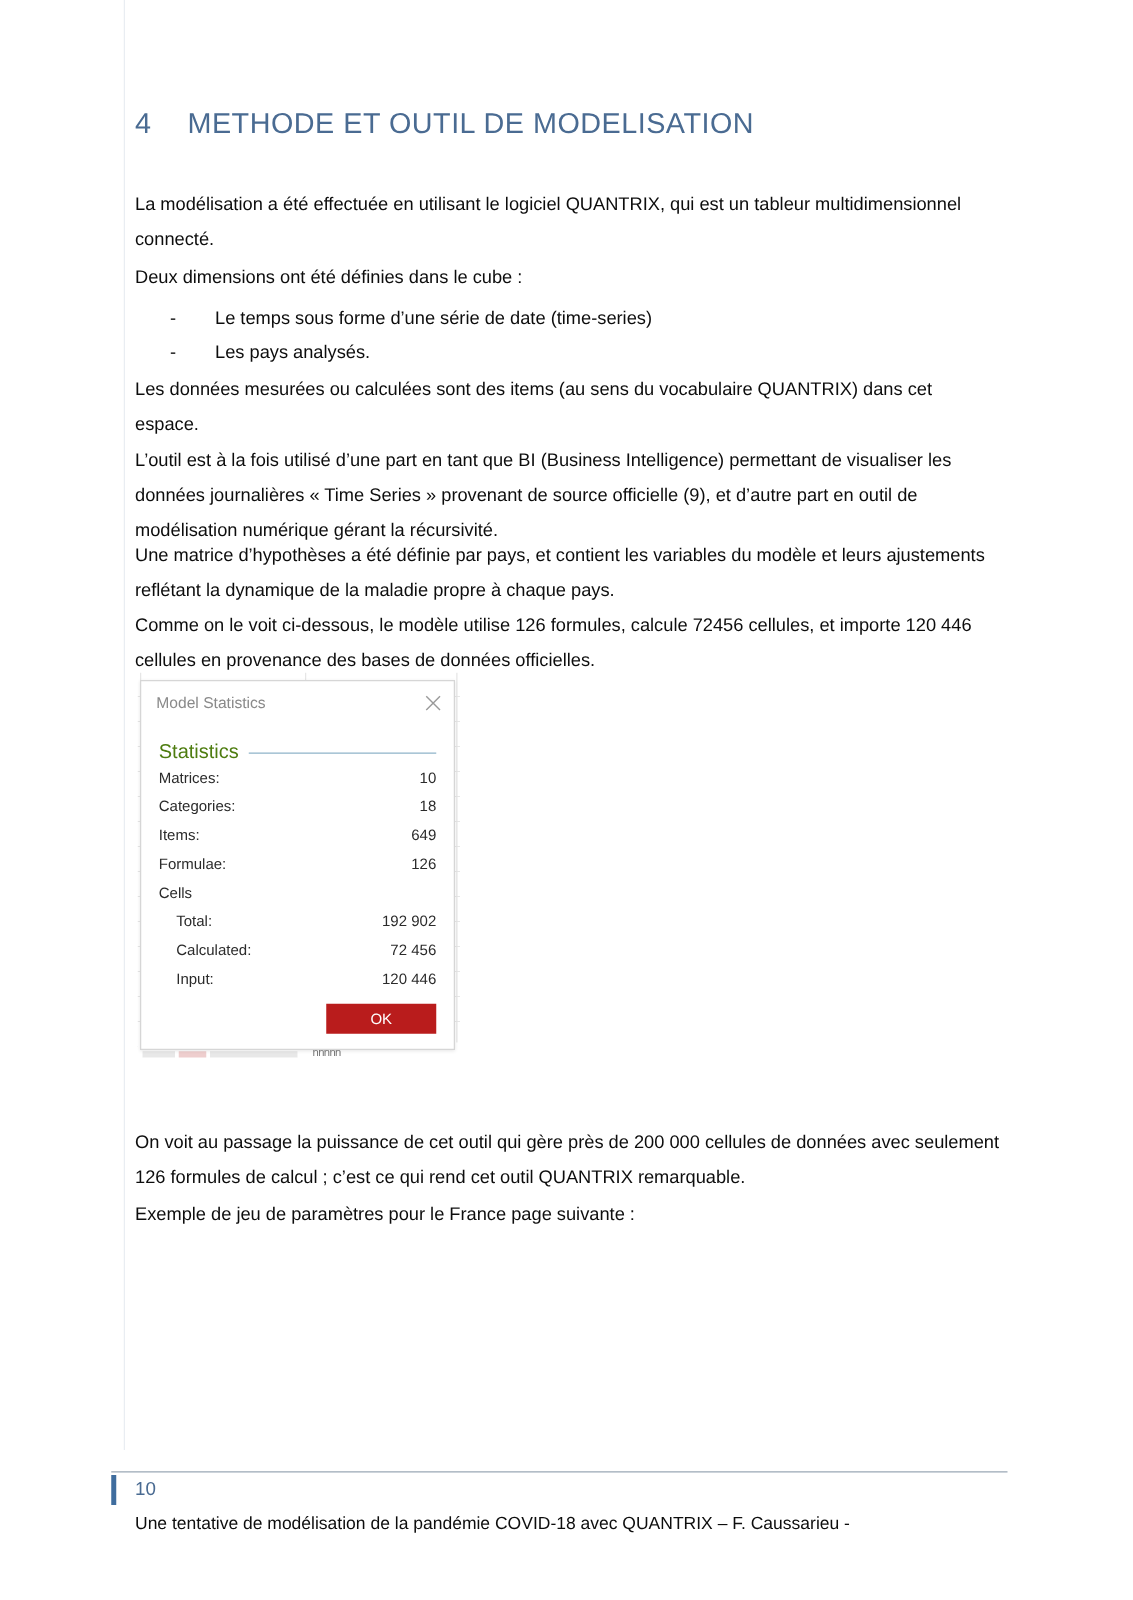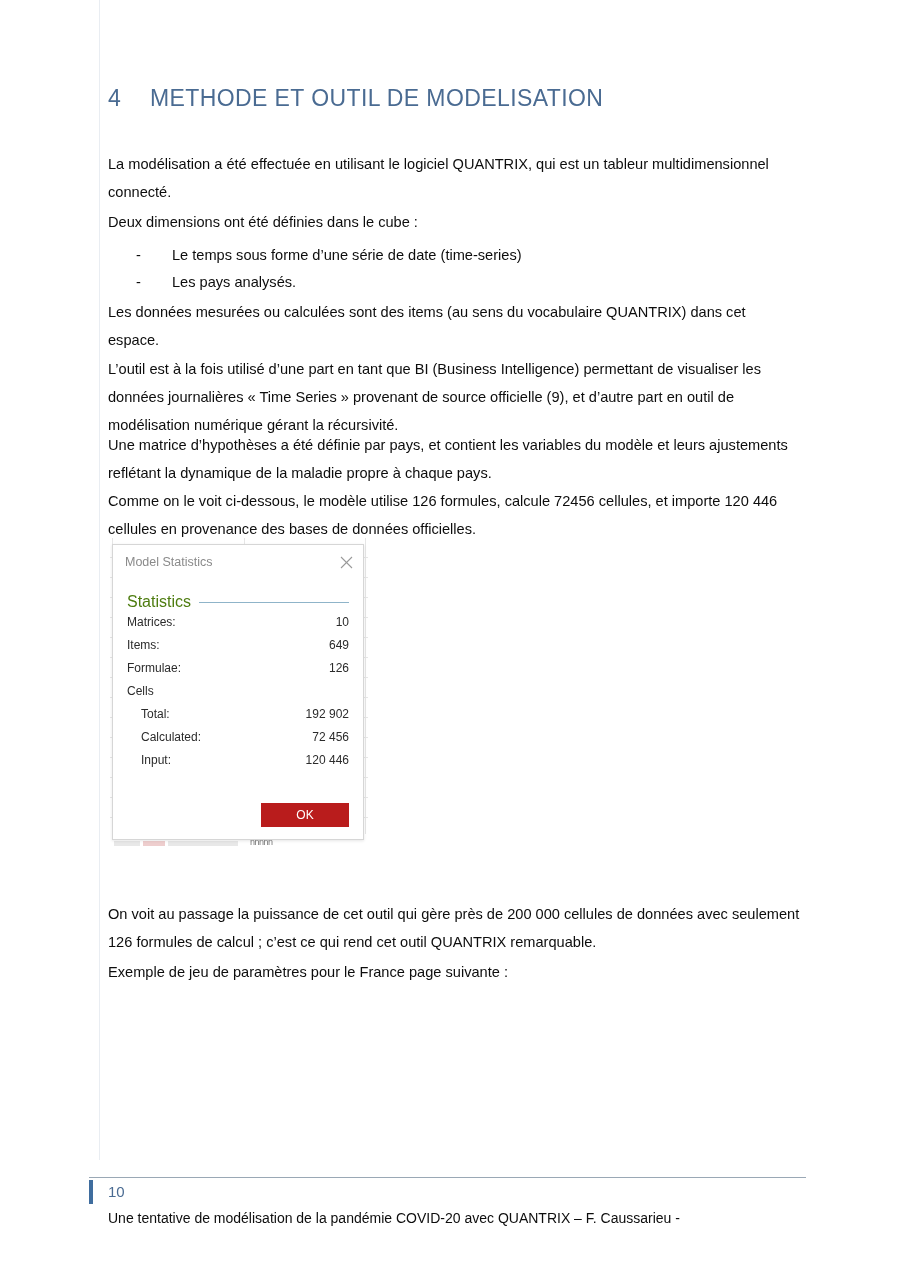--- a/index.html
+++ b/index.html
@@ -339,20 +339,24 @@
       <div class="group-header">
         <span class="g-label">Statistics</span>
         <span class="g-rule"></span>
       </div>
 
       <div class="stat-row">
         <span class="s-label">Matrices:</span>
         <span class="s-value">10</span>
       </div>
       <div class="stat-row">
+        <span class="s-label">Categories:</span>
+        <span class="s-value">18</span>
+      </div>
+      <div class="stat-row">
         <span class="s-label">Items:</span>
         <span class="s-value">649</span>
       </div>
       <div class="stat-row">
         <span class="s-label">Formulae:</span>
         <span class="s-value">126</span>
       </div>
 
       <div class="section-label">Cells</div>
 
@@ -380,15 +384,15 @@
     <p>On voit au passage la puissance de cet outil qui gère près de 200 000 cellules de données avec seulement 126 formules de calcul ; c’est ce qui rend cet outil QUANTRIX remarquable.</p>
   </div>
 
   <div class="body-block" style="top:958px;">
     <p>Exemple de jeu de paramètres pour le France page suivante :</p>
   </div>
 
   <div class="footer-rule"></div>
   <div class="footer-tab"></div>
   <div class="footer-pageno">10</div>
-  <div class="footer-text">Une tentative de modélisation de la pandémie COVID-20 avec QUANTRIX – F. Caussarieu -</div>
+  <div class="footer-text">Une tentative de modélisation de la pandémie COVID-18 avec QUANTRIX – F. Caussarieu -</div>
 
 </div>
 
 </body></html>

